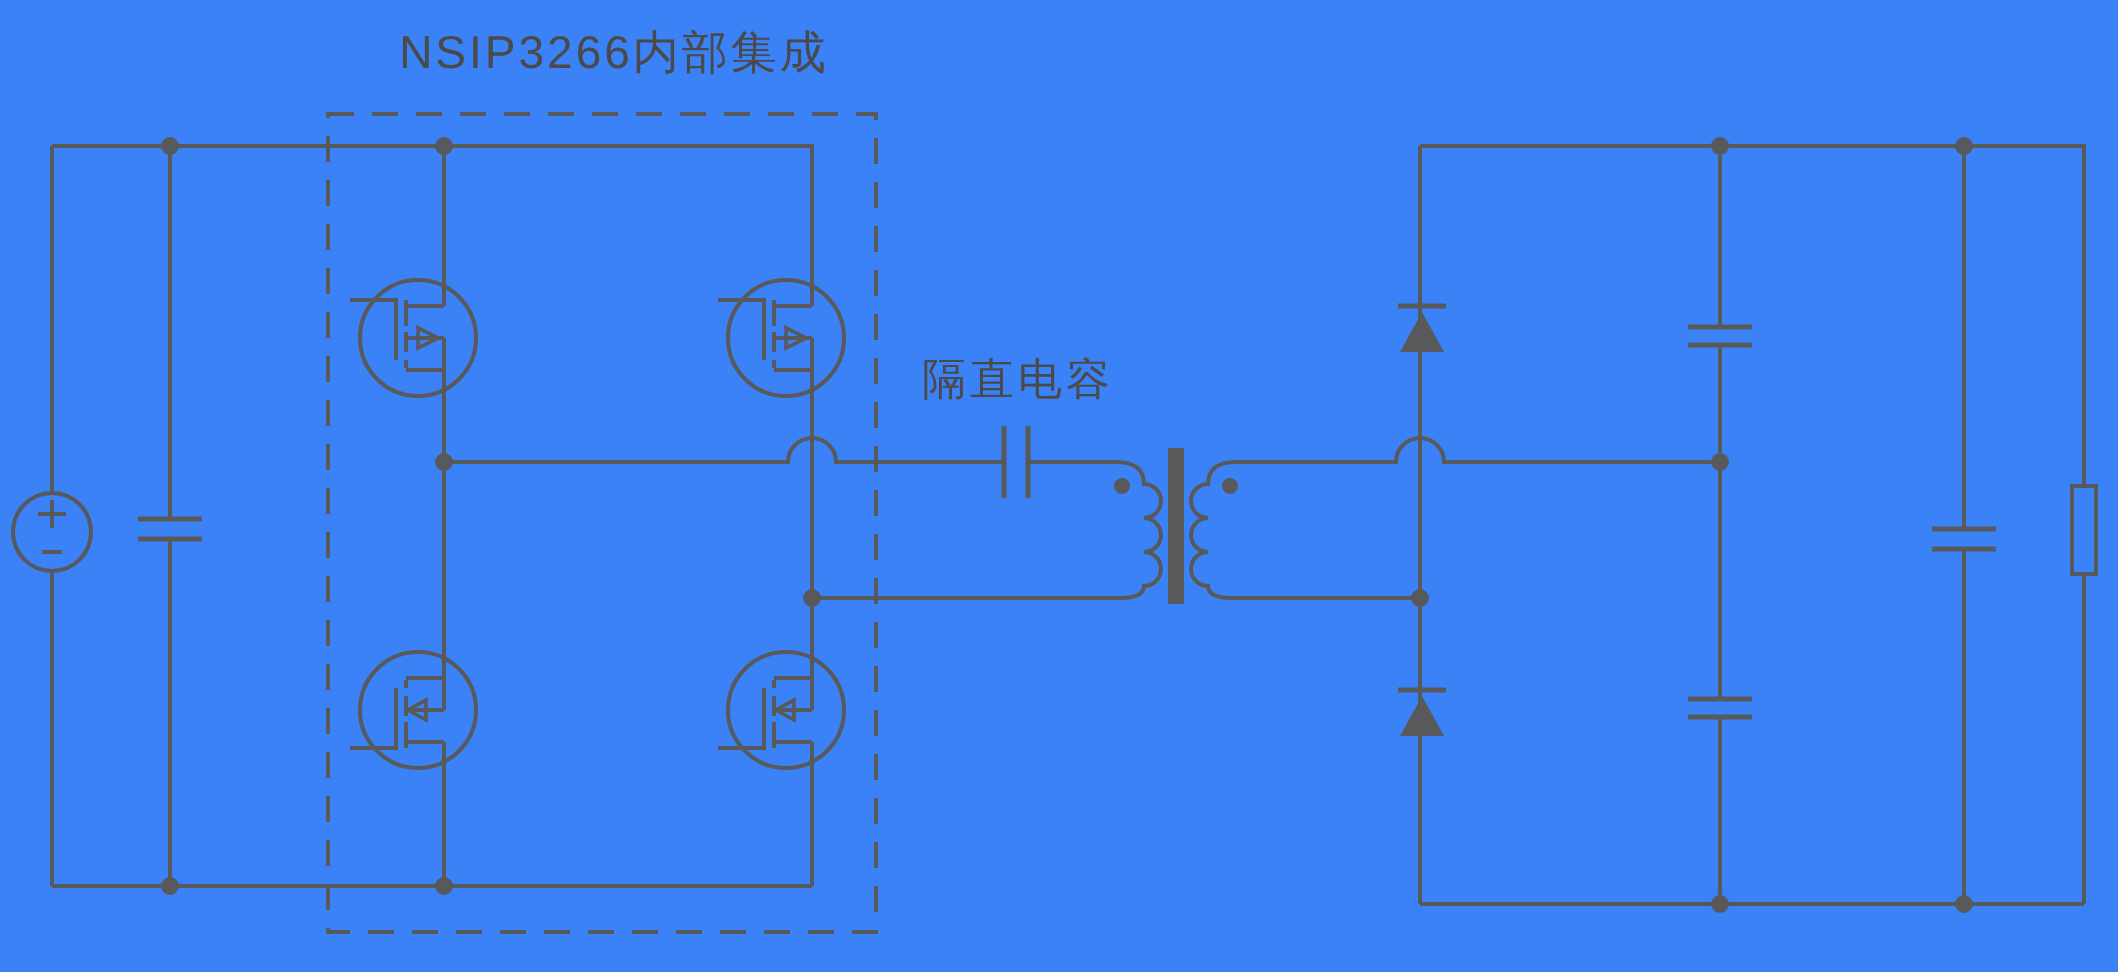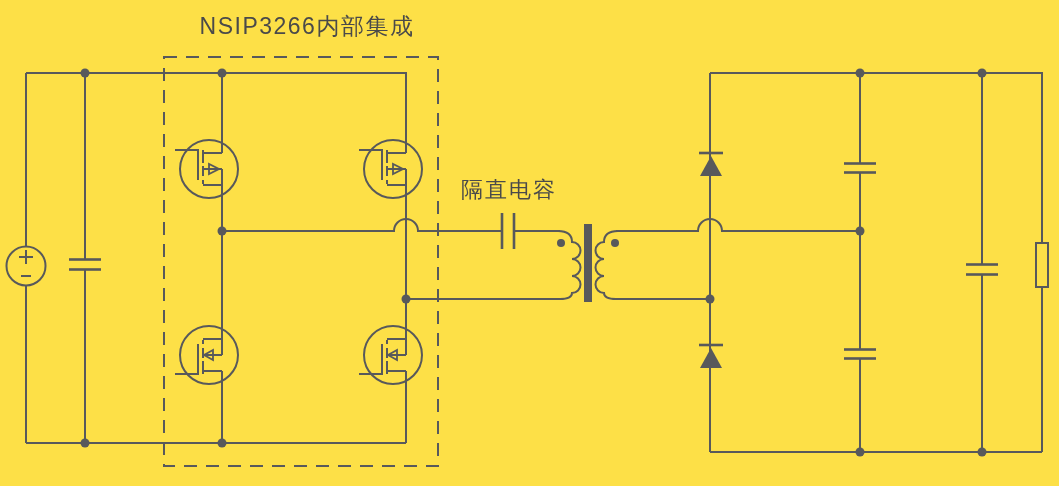--- a/index.html
+++ b/index.html
@@ -1,16 +1,16 @@
 <!DOCTYPE html>
 <html><head>
 <meta charset="utf-8">
 <style>
   html,body{margin:0;padding:0;background:#ffffff;}
-  .stage{position:relative;width:1059px;height:486px;background:#fde047;
+  .stage{position:relative;width:1059px;height:486px;background:#3b82f6;
          font-family:"Liberation Sans", sans-serif;}
   svg{display:block;}
   .wire{stroke:#58595B;stroke-width:2;fill:none;}
   .plate{stroke:#58595B;stroke-width:2.6;fill:none;}
   .dashbox{stroke:#58595B;stroke-width:2;fill:none;stroke-dasharray:13 9;}
   .dot{fill:#58595B;stroke:none;}
   .solid{fill:#58595B;stroke:none;}
   .diode{fill:#58595B;stroke:none;}
   .openarrow{fill:none;stroke:#58595B;stroke-width:1.8;}
   .lbl{fill:#4A4A4A;font-size:23px;letter-spacing:1.5px;}

